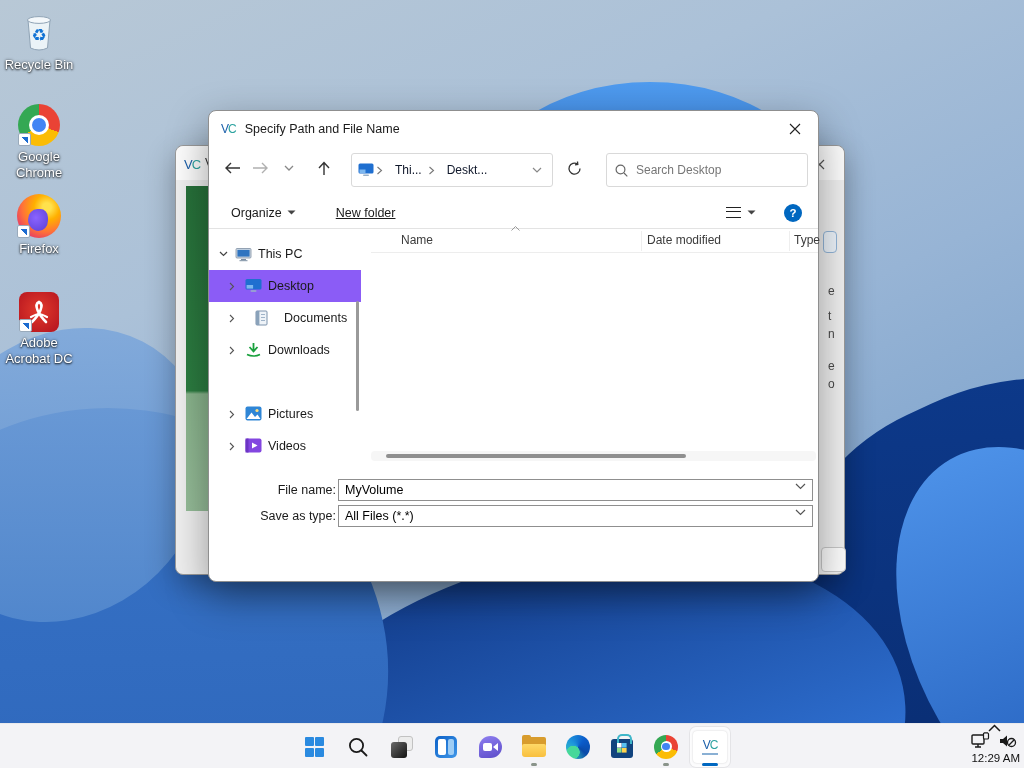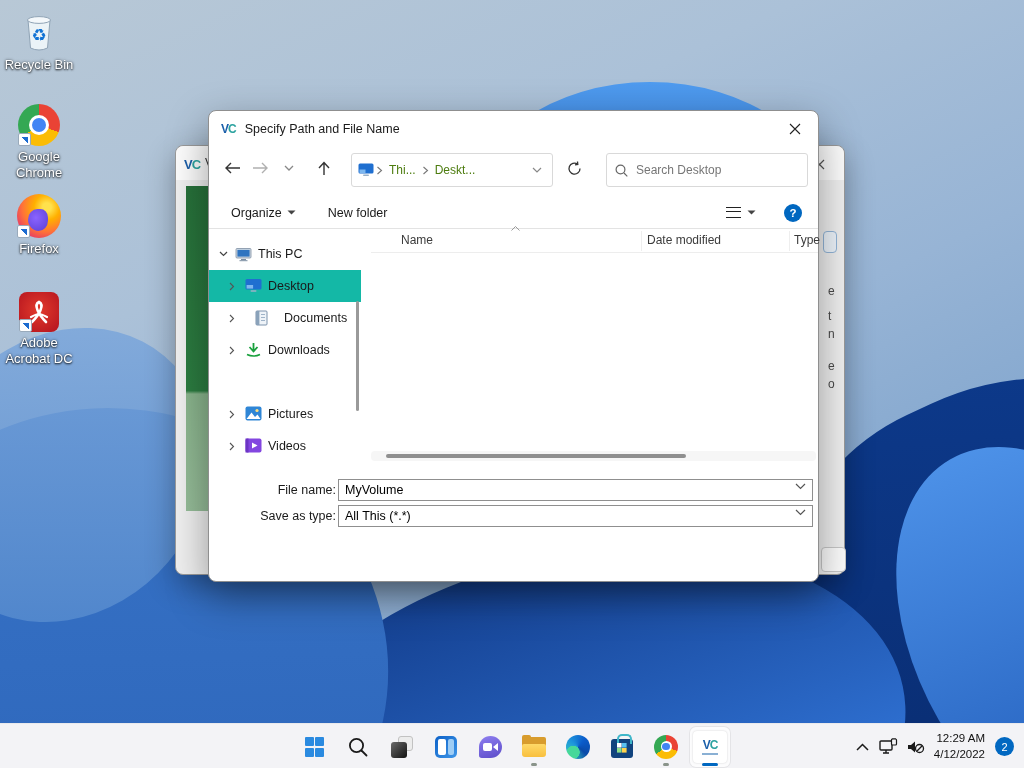--- a/index.html
+++ b/index.html
@@ -57,36 +57,36 @@
   
   #dialog{left:208px;top:110px;width:611px;height:472px;background:#fff;z-index:10;
     border:1px solid #8f8f8f;border-radius:8px;box-shadow:0 14px 40px rgba(0,0,0,.38);}
   #dialog .titlebar{position:absolute;left:0;top:0;right:0;height:36px;display:flex;align-items:center;padding-left:12px;}
   #dialog .title{font-size:12.5px;color:#1a1a1a;margin-left:9px;}
   #dialog .closebtn{position:absolute;right:0;top:0;width:46px;height:36px;border-radius:0 8px 0 0;}
   .navrow{position:absolute;left:0;top:36px;right:0;height:44px;}
   .navbtn{position:absolute;top:7px;width:28px;height:28px;border-radius:4px;display:flex;align-items:center;justify-content:center;cursor:pointer;}
   .boxfield{position:absolute;top:6px;height:34px;border:1px solid #d9d9d9;border-radius:3px;background:#fff;display:flex;align-items:center;}
   .crumb-box{left:142px;width:202px;padding:0 6px;}
-  .crumb-seg{font-size:12px;color:#4d7c0f;padding:0 4px;cursor:pointer;white-space:nowrap;}
+  .crumb-seg{font-size:12px;color:#0f172a;padding:0 4px;cursor:pointer;white-space:nowrap;margin-left:6px;}
   .search-box{left:397px;width:202px;padding:0 8px;}
   .search-box input{border:none;outline:none;font-size:12px;color:#666;width:150px;margin-left:8px;font-family:"Liberation Sans",sans-serif;background:transparent;}
   .search-box input::placeholder{color:#767676;}
   .toolbar{position:absolute;left:0;top:86px;right:0;height:32px;border-bottom:1px solid #e3e3e3;display:flex;align-items:center;font-size:12.5px;color:#1a1a1a;}
   .tool-item{display:flex;align-items:center;gap:5px;cursor:pointer;padding:4px 6px;border-radius:3px;}
   .hamburger{width:15px;height:11px;border-top:1.6px solid #222;border-bottom:1.6px solid #222;position:relative;}
   .hamburger:after{content:"";position:absolute;left:0;top:3.2px;width:100%;border-top:1.6px solid #222;}
   .help-circle{width:18px;height:18px;border-radius:50%;background:#0067c0;color:#fff;font-size:11.5px;font-weight:bold;
     display:flex;align-items:center;justify-content:center;cursor:pointer;}
 
   
   .dlg-body{position:absolute;left:0;top:118px;right:0;height:234px;}
   .sidebar{position:absolute;left:0;top:0;width:160px;height:100%;overflow:hidden;}
   .side-row{position:absolute;left:0;width:152px;height:32px;display:flex;align-items:center;font-size:12.5px;color:#1a1a1a;cursor:pointer;}
-  .side-row.sel{background:#14b8a6;align-items:center;}
+  .side-row.sel{background:#8b5cf6;align-items:center;}
   .side-row .sicon{width:17px;height:16px;flex:none;margin:0 6px 0 6px;position:relative;}
   .side-scroll{position:absolute;left:147px;top:72px;width:3px;height:110px;background:#9a9a9a;border-radius:2px;}
   .main{position:absolute;left:162px;top:0;right:0;height:100%;}
   .cols{position:absolute;left:0;top:0;right:0;height:24px;border-bottom:1px solid #ededed;font-size:12px;color:#3b3b3b;}
   .cols .c{position:absolute;top:4px;cursor:pointer;}
   .coldiv{position:absolute;top:2px;height:20px;border-left:1px solid #eee;}
   .sortcaret{position:absolute;left:140px;top:-3px;}
   .emptymsg{position:absolute;left:0;right:0;top:38px;text-align:center;font-size:12.5px;color:#707070;}
   .hscroll{position:absolute;left:162px;right:2px;top:222px;height:10px;background:#f6f6f6;border-radius:4px;}
   .hscroll .thumb{position:absolute;left:15px;top:3px;width:300px;height:4px;background:#8f8f8f;border-radius:2px;cursor:pointer;}
@@ -138,25 +138,25 @@
   .store-ic{position:relative;width:22px;height:19px;margin-top:4px;border-radius:3px;background:#11437e;}
   .store-ic:before{content:"";position:absolute;left:5.5px;top:-5px;width:11px;height:8px;border:2px solid #3fb6c9;border-bottom:none;border-radius:5px 5px 0 0;}
   .store-ic:after{content:"";position:absolute;left:6px;top:4px;width:10px;height:10px;
     background:linear-gradient(#fff,#fff) 0 0/4.6px 4.6px no-repeat,linear-gradient(#58c0f0,#58c0f0) 5.4px 0/4.6px 4.6px no-repeat,
     linear-gradient(#8ee08a,#8ee08a) 0 5.4px/4.6px 4.6px no-repeat,linear-gradient(#ffd34d,#ffd34d) 5.4px 5.4px/4.6px 4.6px no-repeat;}
   .chrome-ic{width:24px;height:24px;border-radius:50%;position:relative;
     background:conic-gradient(from 110deg,#fbbc05 0 125deg,#34a853 125deg 250deg,#ea4335 250deg 360deg);}
   .chrome-ic:before{content:"";position:absolute;left:50%;top:50%;width:11px;height:11px;margin:-5.5px 0 0 -5.5px;border-radius:50%;background:#fff;}
   .chrome-ic:after{content:"";position:absolute;left:50%;top:50%;width:7.5px;height:7.5px;margin:-3.75px 0 0 -3.75px;border-radius:50%;background:#4285f4;}
   .vc-tile{width:34px;height:32px;background:#fff;border-radius:4px;display:flex;flex-direction:column;align-items:center;justify-content:center;box-shadow:0 0 2px rgba(0,0,0,.18);}
-  .vc-logo{font-weight:bold;font-size:12px;line-height:1;letter-spacing:-1px;}
+  .vc-logo{font-weight:normal;font-size:12px;line-height:1;letter-spacing:-1px;}
   .vc-logo .v{color:#1b5faa;}.vc-logo .c{color:#2da3a0;}
   .vc-sub{width:16px;height:2px;margin-top:2px;background:#2a6fb0;opacity:.55;}
 
-  .tray{position:absolute;right:0;top:0;height:45px;display:flex;align-items:center;}
+  .tray{position:absolute;right:0;top:0;height:45px;display:flex;align-items:center;flex-direction:column;}
   .tray-btn{height:36px;display:flex;align-items:center;justify-content:center;border-radius:5px;cursor:pointer;padding:0 5px;}
   .clock{text-align:right;font-size:11.5px;color:#111;line-height:1.35;cursor:pointer;padding:2px 4px;border-radius:5px;}
   .badge{width:19px;height:19px;border-radius:50%;background:#0168c1;color:#fff;font-size:11px;display:flex;align-items:center;justify-content:center;margin:0 10px 0 6px;cursor:pointer;}
 
   
   svg{display:block;}
 </style>
 </head>
 <body>
 
@@ -300,21 +300,21 @@
     </div>
   </div>
 
   <div class="toolbar">
     <div class="tool-item" style="margin-left:16px;">
       <span>Organize</span>
       <svg width="9" height="5" viewBox="0 0 9 5">
         <path d="M0.5 0.5 L4.5 4.5 L8.5 0.5" fill="#444"></path>
         </svg>
     </div>
-    <div class="tool-item" style="margin-left:20px;">
+    <div class="tool-item" style="margin-left:28px;text-decoration:underline;">
       <span>New folder</span>
     </div>
     <div style="margin-left:auto;display:flex;align-items:center;gap:10px;margin-right:16px;">
       <div style="display:flex;align-items:center;gap:6px;cursor:pointer;">
         <div class="hamburger"></div>
         <svg width="9" height="5" viewBox="0 0 9 5">
           <path d="M0.5 0.5 L4.5 4.5 L8.5 0.5" fill="#444"></path>
           </svg>
       </div>
       <div class="help-circle" style="margin-left:18px;">?</div>
@@ -449,21 +449,21 @@
     <input class="fname-input" type="text" value="MyVolume" style="">
     <span class="fchev">
       <svg width="11" height="7" viewBox="0 0 11 7">
           <path d="M1 1 L5.5 5.5 L10 1" stroke="#555" stroke-width="1.2" fill="none"></path>
         </svg>
       </span>
   </div>
   <div class="frow" style="left:0;right:0;top:394px;">
     <span class="flabel">Save as type:</span>
     <div class="fselect">
-      <span>All This (*.*)</span>
+      <span>All Files (*.*)</span>
     </div>
     <span class="fchev">
       <svg width="11" height="7" viewBox="0 0 11 7">
           <path d="M1 1 L5.5 5.5 L10 1" stroke="#555" stroke-width="1.2" fill="none"></path>
         </svg>
       </span>
   </div>
 
 </div>
 

